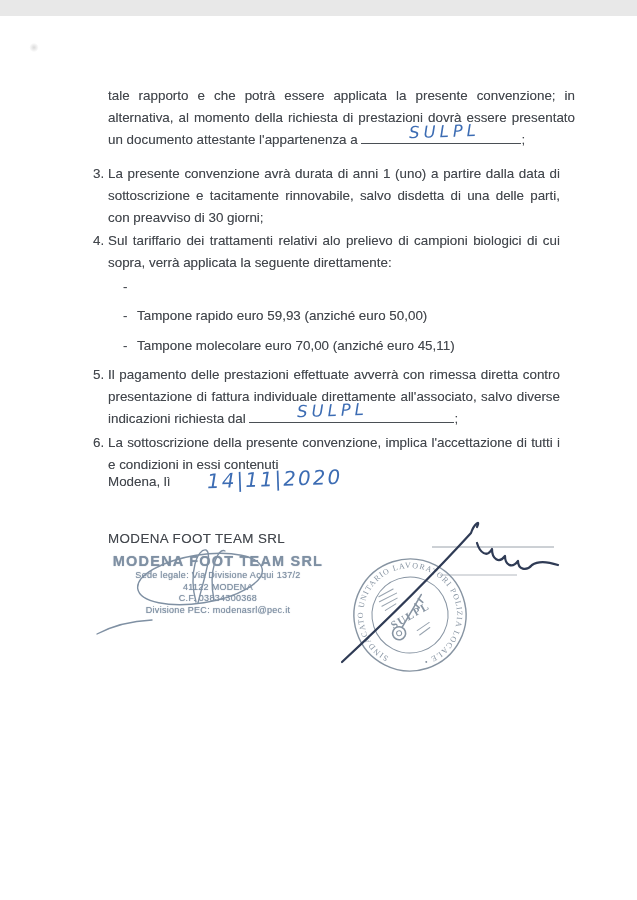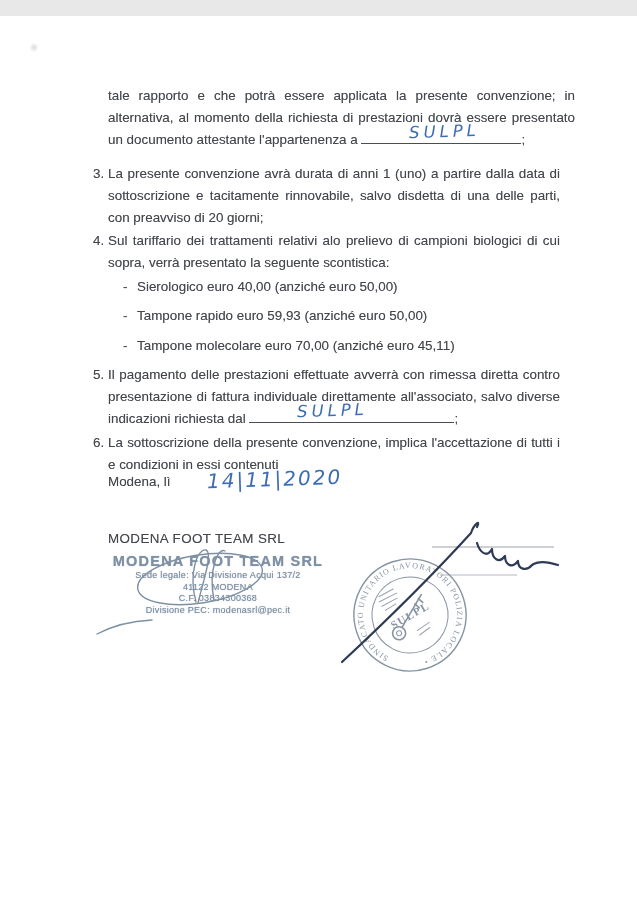--- a/index.html
+++ b/index.html
@@ -51,32 +51,31 @@
 
   <div class="smudge"></div>
 
   <div class="block para" style="top:69px;">
     <span>tale rapporto e che potrà essere applicata la presente convenzione; in alternativa, al momento della richiesta di prestazioni dovrà essere presentato un documento attestante l'appartenenza a</span>
     <span class="blank blank-intro"><span class="hand hand-intro">SULPL</span></span><span>;</span>
   </div>
 
   <div class="block item" style="top:147px;">
     <span class="inum">3.</span>
-    <div class="ibody">La presente convenzione avrà durata di anni 1 (uno) a partire dalla data di sottoscrizione e tacitamente rinnovabile, salvo disdetta di una delle parti, con preavviso di 20 giorni;</div>
+    <div class="ibody">La presente convenzione avrà durata di anni 1 (uno) a partire dalla data di sottoscrizione e tacitamente rinnovabile, salvo disdetta di una delle parti, con preavviso di 30 giorni;</div>
   </div>
 
   <div class="block item" style="top:214px;">
     <span class="inum">4.</span>
-    <div class="ibody">Sul tariffario dei trattamenti relativi alo prelievo di campioni biologici di cui sopra, verrà presentato la seguente scontistica:</div>
+    <div class="ibody">Sul tariffario dei trattamenti relativi alo prelievo di campioni biologici di cui sopra, verrà applicata la seguente direttamente:</div>
   </div>
 
   <div class="block bullets" style="top:260px;">
     <div class="bullet">
       <span class="bdash">-</span>
-      <span>Sierologico euro 40,00 (anziché euro 50,00)</span>
     </div>
     <div class="bullet">
       <span class="bdash">-</span>
       <span>Tampone rapido euro 59,93 (anziché euro 50,00)</span>
     </div>
     <div class="bullet">
       <span class="bdash">-</span>
       <span>Tampone molecolare euro 70,00 (anziché euro 45,11)</span>
     </div>
   </div>

